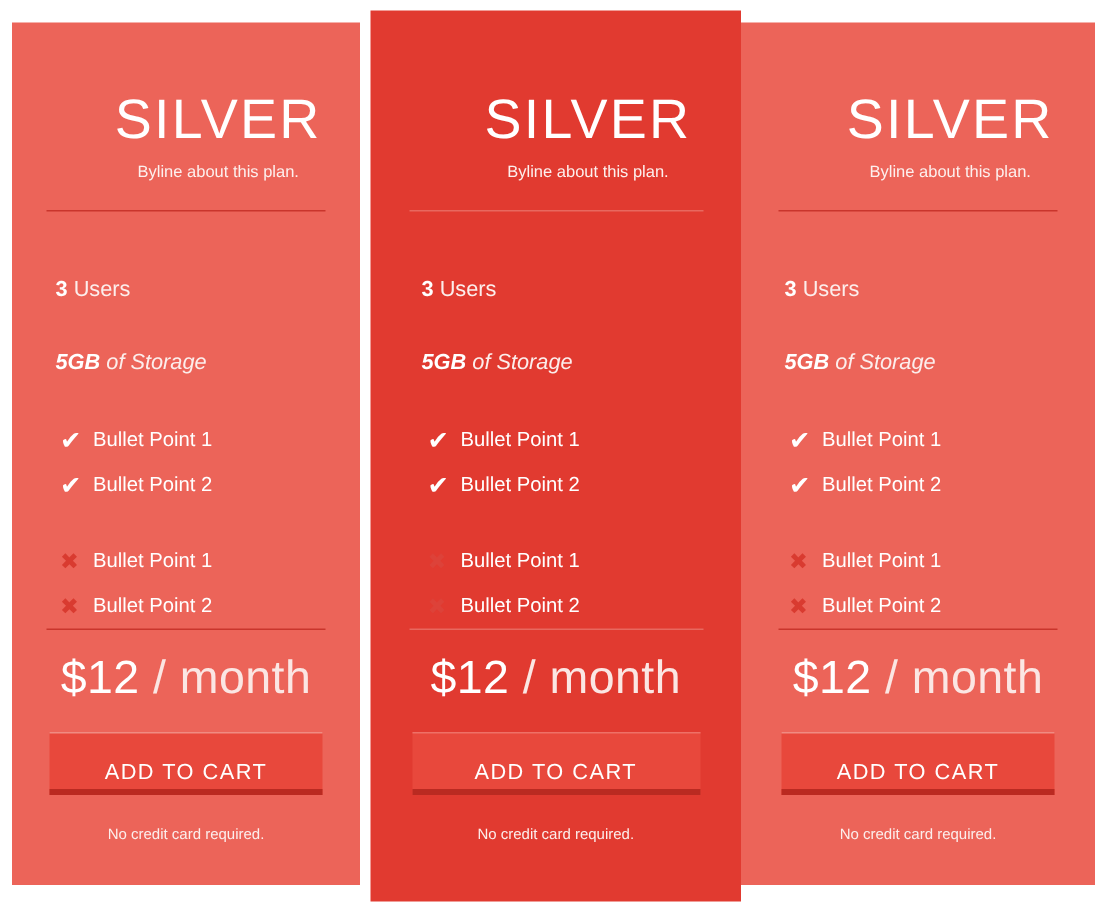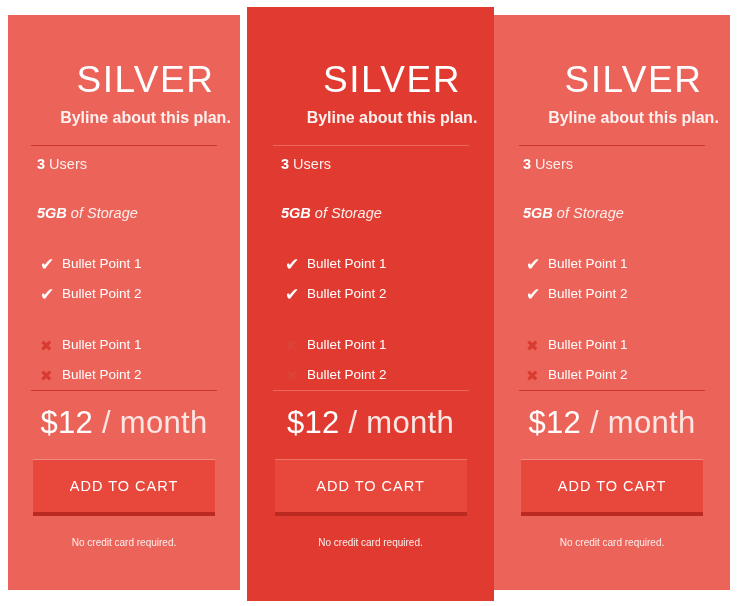--- a/index.html
+++ b/index.html
@@ -58,22 +58,22 @@
   .plan-title {
     font-size: 37px;
     font-weight: 300;
     letter-spacing: 1.5px;
     line-height: 1;
     color: #ffffff;
     margin: 0;
     font-family: "Liberation Sans", sans-serif;
   }
   .plan-byline {
-    font-size: 16px;
-    font-weight: 700;
+    font-size: 11px;
+    font-weight: 400;
     margin-top: 12px;
     color: #fdf0ee;
     line-height: 1;
   }
 
   
   .divider {
     height: 1px;
     background: #c9352c;
     margin: 0 auto;
@@ -93,21 +93,21 @@
     text-align: left;
   }
   .spec-row {
     font-size: 14.5px;
     line-height: 1;
     color: #ffffff;
     font-weight: 400;
   }
   .card.standard .spec-row { padding-left: 29px; }
   .card.featured .spec-row { padding-left: 34px; }
-  .spec-row.users   { margin-top: 11px; }
+  .spec-row.users   { margin-top: 45px; }
   .spec-row.storage { margin-top: 34px; font-style: italic; }
   .spec-value {
     font-weight: 700;
     color: #ffffff;
   }
   .spec-label {
     font-weight: 400;
     color: #fceeec;
   }
 
@@ -172,21 +172,21 @@
     background: #e8483c;
     border: 0;
     border-top: 1px solid #f08b82;
     border-bottom: 4px solid #ba2a21;
     color: #ffffff;
     font-size: 14.5px;
     font-family: "Liberation Sans", sans-serif;
     letter-spacing: 1px;
     cursor: pointer;
     padding: 0;
-    height: 57px;
+    height: 42px;
     line-height: 53px;
   }
   .card.standard .cart-button { width: 182px; }
   .card.featured .cart-button {
     width: 192px;
     background: #e8483c;
     border-top: 1px solid #ee7167;
   }
 
   .card-footnote {

